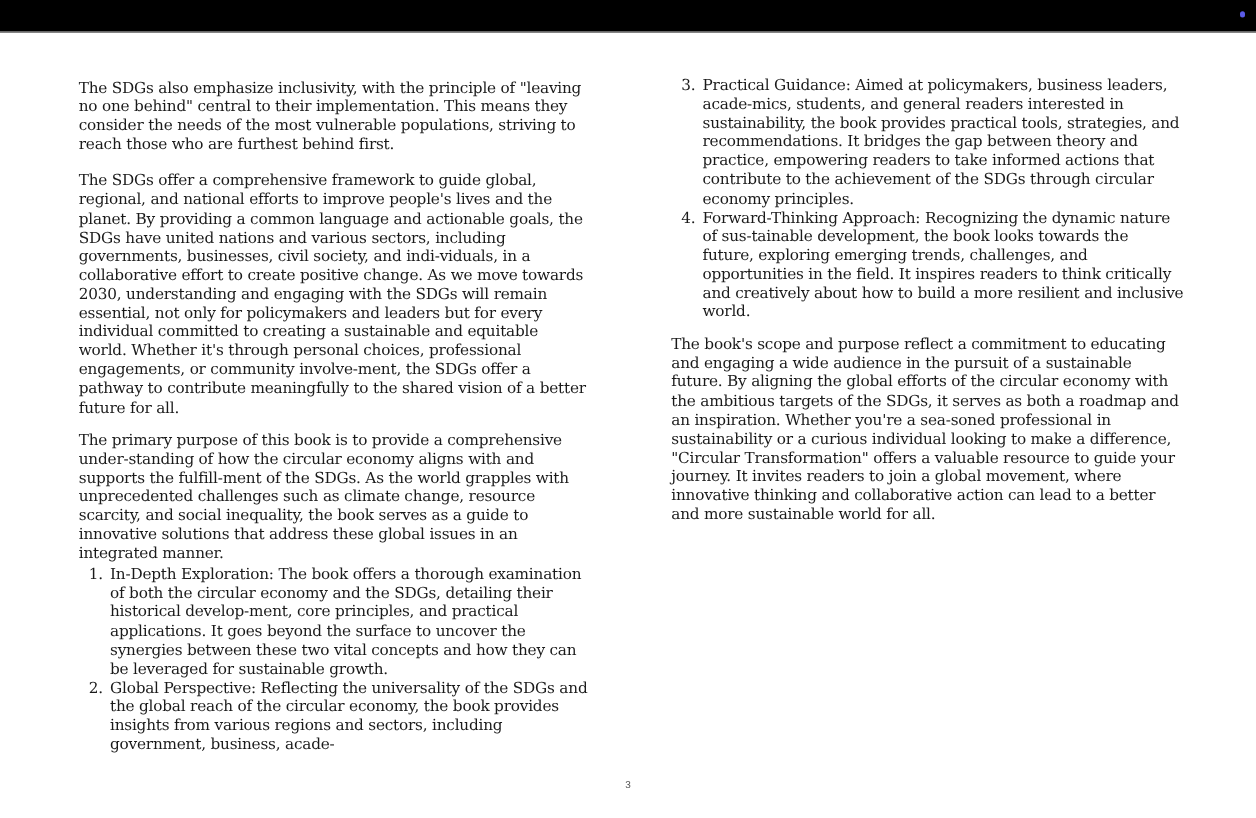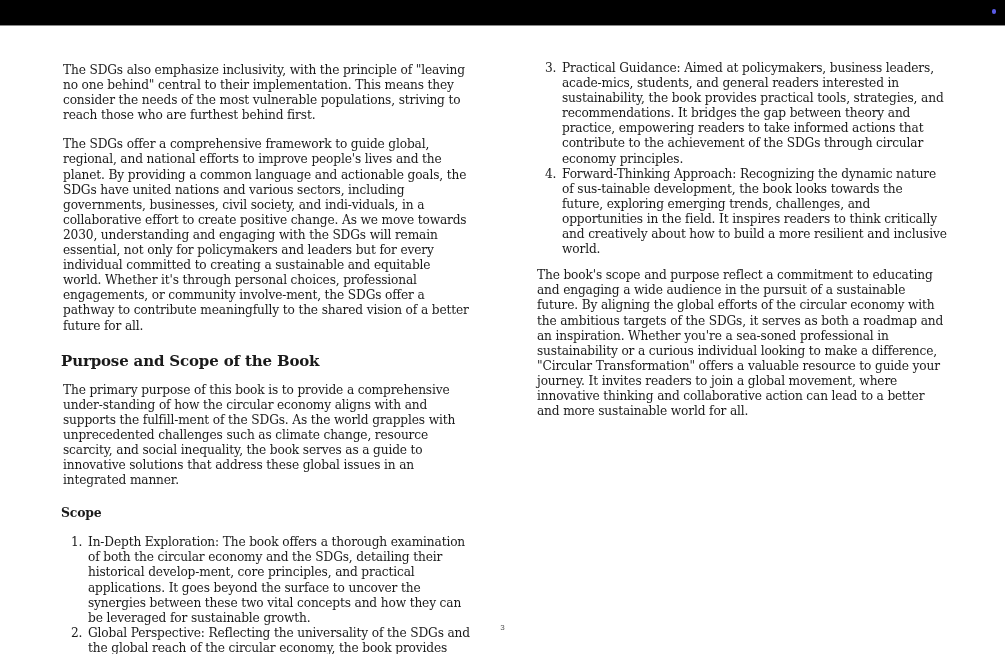--- a/index.html
+++ b/index.html
@@ -24,23 +24,21 @@
 </head>
 <body>
 
 <div class="topbar">
   <span class="dot"></span>
 </div>
 
 <div class="col left">
   <p class="para">The SDGs also emphasize inclusivity, with the principle of "leaving no one behind" central to their implementation. This means they consider the needs of the most vulnerable populations, striving to reach those who are furthest behind first.</p>
   <p class="para" style="margin-top:14px">The SDGs offer a comprehensive framework to guide global, regional, and national efforts to improve people's lives and the planet. By providing a common language and actionable goals, the SDGs have united nations and various sectors, including governments, businesses, civil society, and indi-viduals, in a collaborative effort to create positive change. As we move towards 2030, understanding and engaging with the SDGs will remain essential, not only for policymakers and leaders but for every individual committed to creating a sustainable and equitable world. Whether it's through personal choices, professional engagements, or community involve-ment, the SDGs offer a pathway to contribute meaningfully to the shared vision of a better future for all.</p>
-  <h2>Purpose and Scope of the Book</h2>
   <p>The primary purpose of this book is to provide a comprehensive under-standing of how the circular economy aligns with and supports the fulfill-ment of the SDGs. As the world grapples with unprecedented challenges such as climate change, resource scarcity, and social inequality, the book serves as a guide to innovative solutions that address these global issues in an integrated manner.</p>
-  <h3>Scope</h3>
   <ol>
     <li>
       <span class="num">1.</span>
       <span>In-Depth Exploration: The book offers a thorough examination of both the circular economy and the SDGs, detailing their historical develop-ment, core principles, and practical applications. It goes beyond the surface to uncover the synergies between these two vital concepts and how they can be leveraged for sustainable growth.</span>
     </li>
     <li>
       <span class="num">2.</span>
       <span>Global Perspective: Reflecting the universality of the SDGs and the global reach of the circular economy, the book provides insights from various regions and sectors, including government, business, acade-</span>
     </li>
   </ol>

